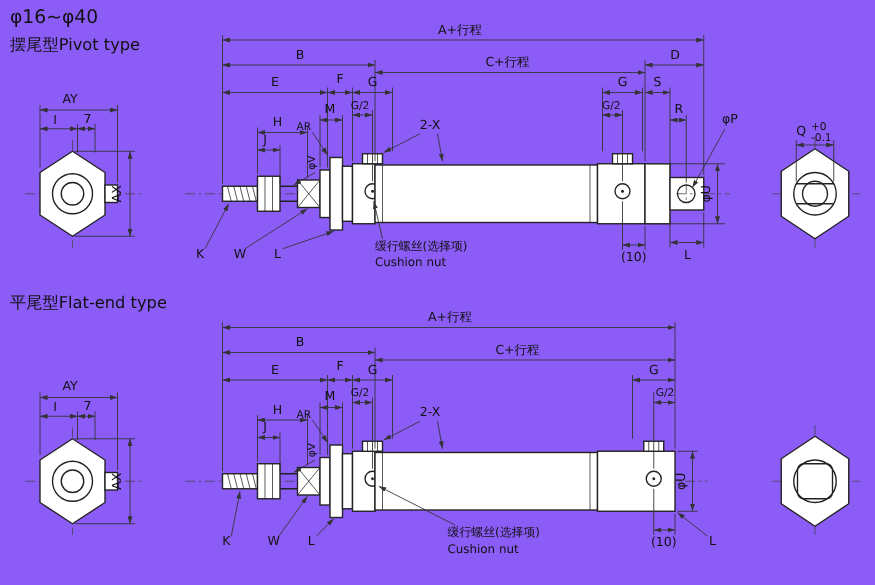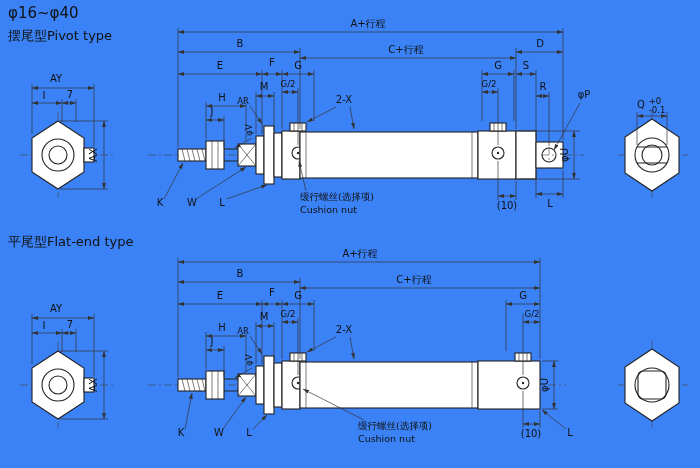--- a/index.html
+++ b/index.html
@@ -1,16 +1,16 @@
 <!DOCTYPE html>
 <html><head>
 <meta charset="utf-8">
 <style>
   html,body { margin:0; padding:0; background:#ffffff; }
-  #stage { position:relative; width:700px; height:468px; background:#3b82f6; overflow:hidden; }
+  #stage { position:relative; width:700px; height:468px; background:#8b5cf6; overflow:hidden; }
   svg { display:block; }
   .ol  { stroke:#222; stroke-width:1.1; fill:none; }
   .olf { stroke:#222; stroke-width:1.1; fill:#fff; }
   .hl  { stroke:#222; stroke-width:0.6; fill:none; }
   .dl  { stroke:#333; stroke-width:0.7; fill:none; }
   .dla { stroke:#333; stroke-width:0.7; fill:none; marker-start:url(#as); marker-end:url(#ae); }
   .ldr { stroke:#333; stroke-width:0.7; fill:none; marker-end:url(#ae); }
   .cl  { stroke:#444; stroke-width:0.6; fill:none; stroke-dasharray:8 3 2 3; }
   text { font-family:"DejaVu Sans","Liberation Sans",sans-serif; fill:#111; }
   .dt  { font-size:10px; text-anchor:middle; }

